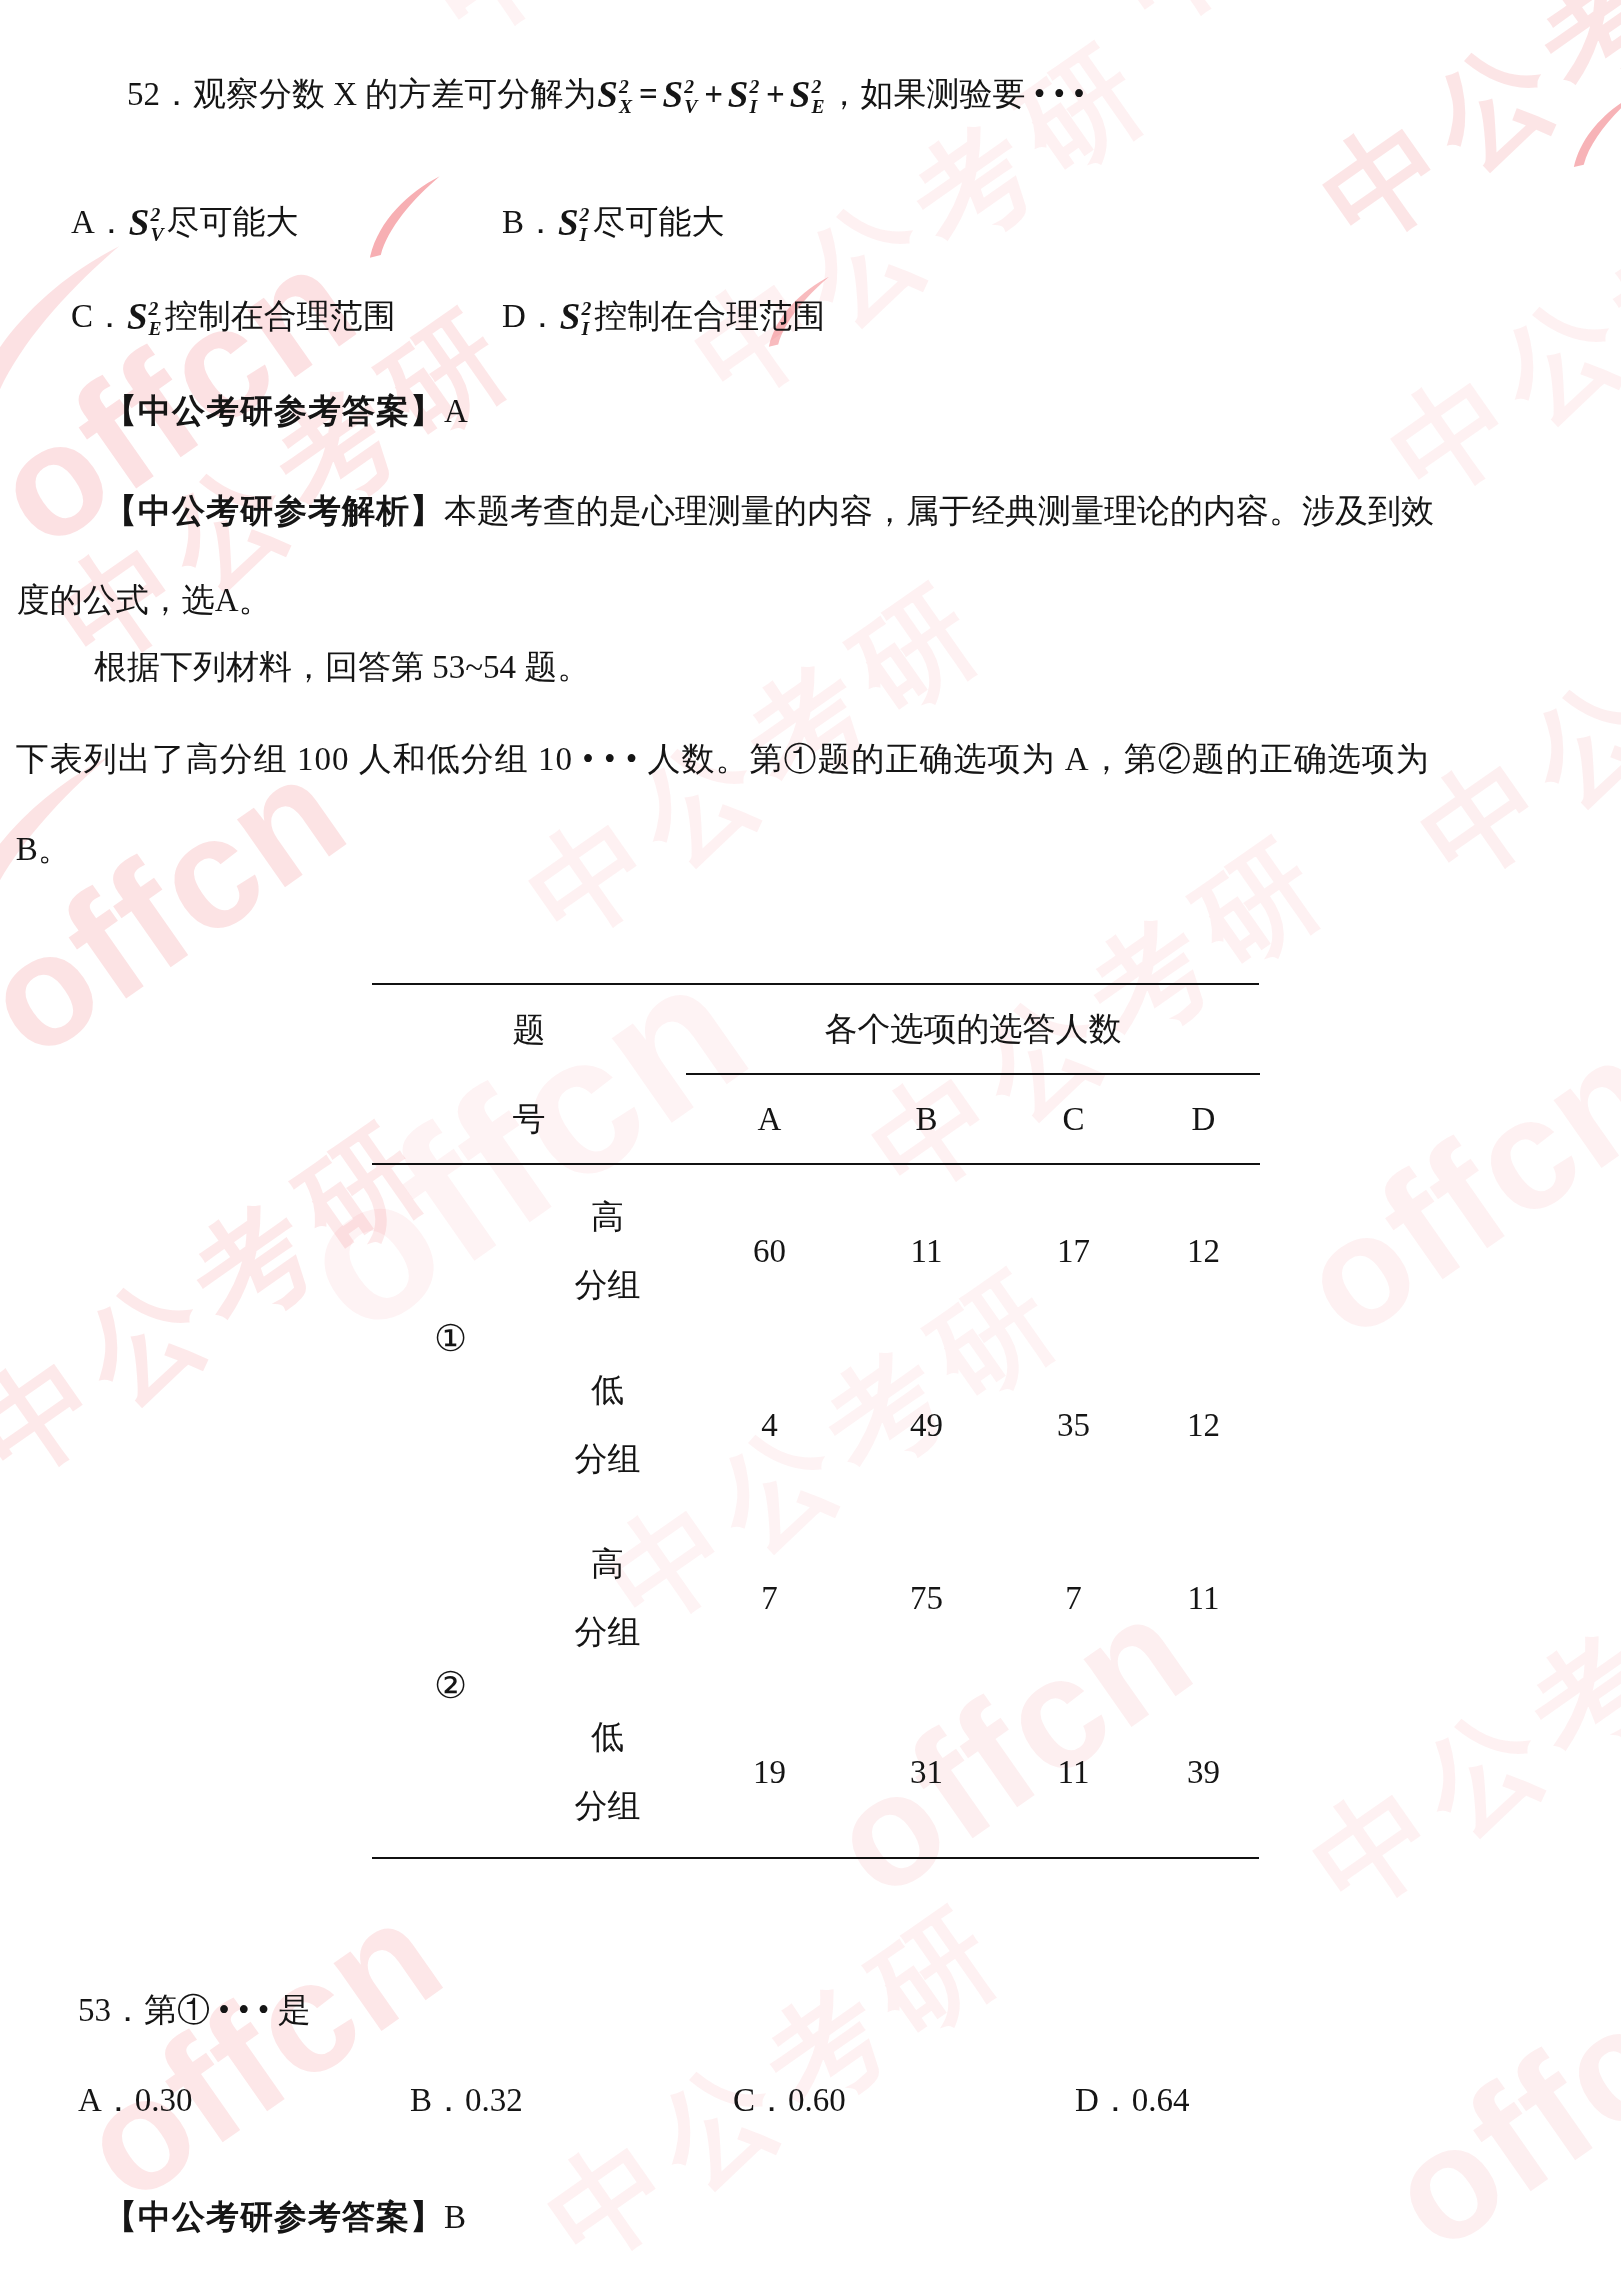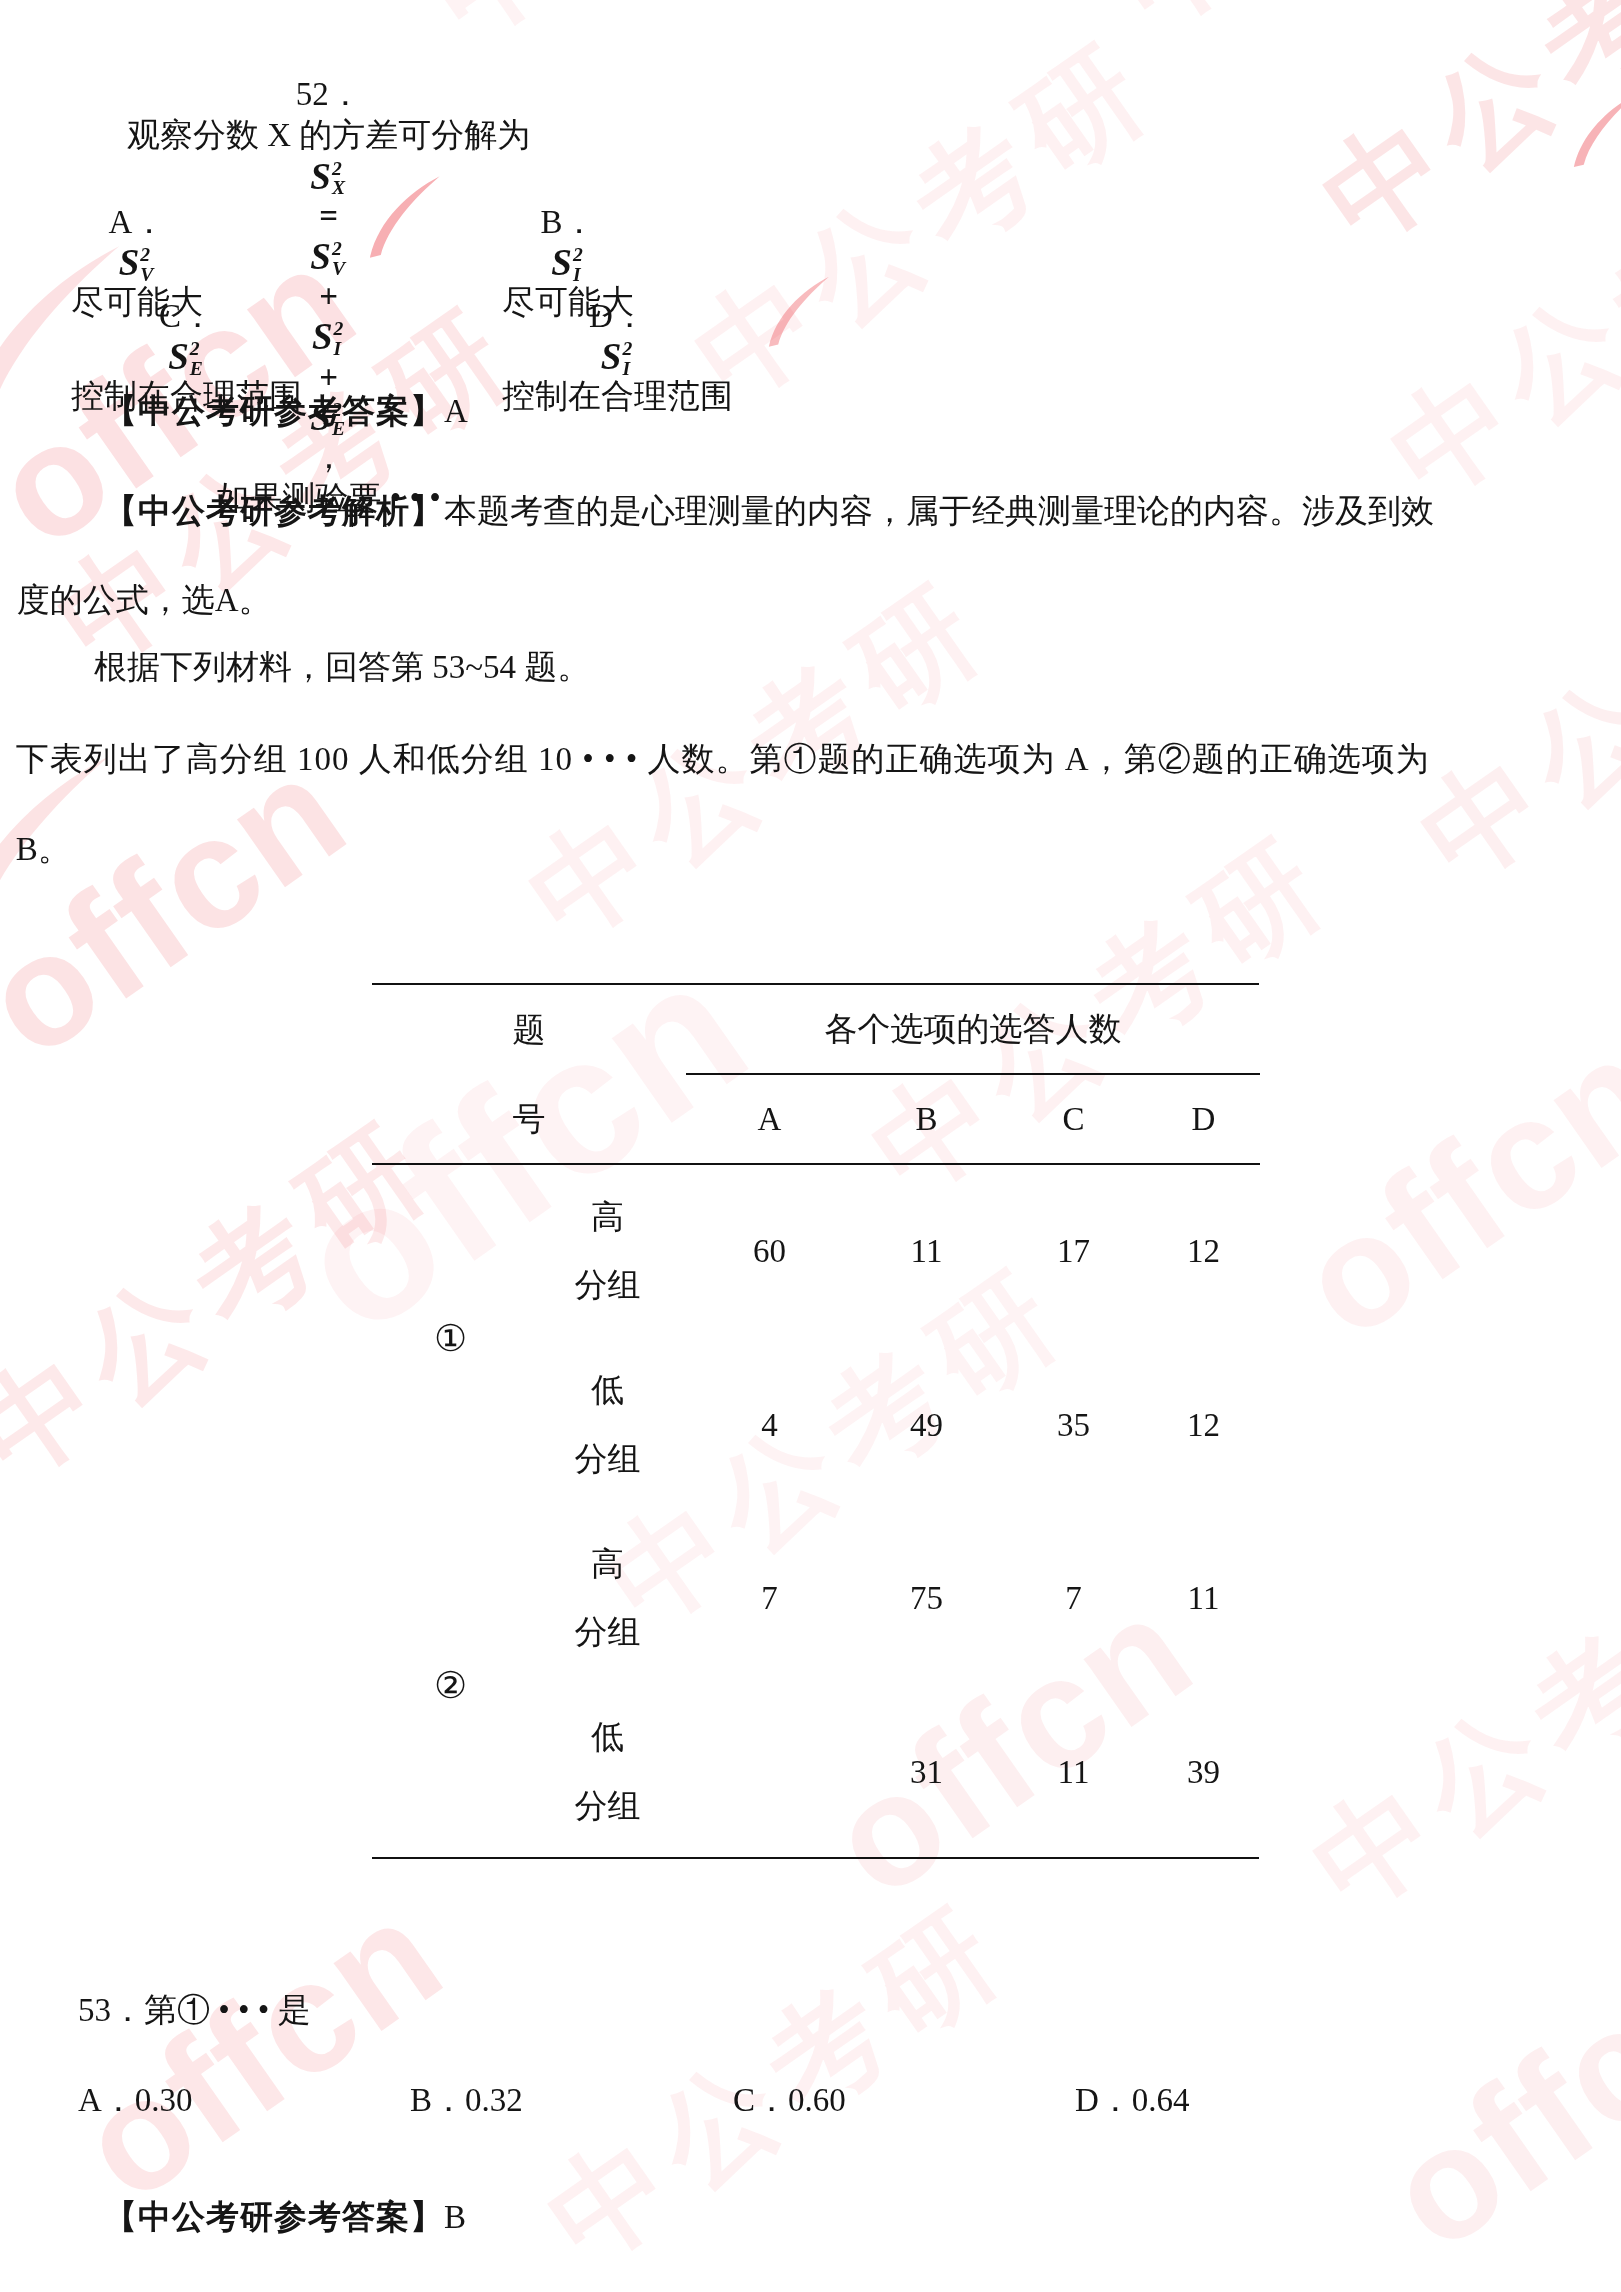--- a/index.html
+++ b/index.html
@@ -4,21 +4,21 @@
 <style>
   html,body{margin:0;padding:0;background:#ffffff;}
   body{
     position:relative;
     width:1621px;height:2293px;
     overflow:hidden;
     font-family:"Liberation Serif","DejaVu Serif",serif;
     font-size:33px;color:#151515;
   }
   .line{position:absolute;white-space:nowrap;line-height:1.25;}
-  .flexline{display:flex;align-items:center;flex-direction:column;}
+  .flexline{display:flex;align-items:center;}
   .boldtag{
     font-family:"Liberation Sans","DejaVu Sans",sans-serif;
     font-weight:bold;letter-spacing:1px;
   }
   
   .term{display:inline-flex;align-items:center;margin:0 1px;}
   .sym-base{font-style:italic;font-weight:bold;font-size:37px;line-height:1;}
   .supsub{
     display:inline-flex;flex-direction:column;align-items:flex-start;
     font-size:19.6px;line-height:1.0;font-style:italic;font-weight:bold;
@@ -236,20 +236,21 @@
   </div>
   <div class="cell num" style="grid-column:3;grid-row:5;">7</div>
   <div class="cell num" style="grid-column:4;grid-row:5;">75</div>
   <div class="cell num" style="grid-column:5;grid-row:5;">7</div>
   <div class="cell num" style="grid-column:6;grid-row:5;">11</div>
 
   <div class="grplabel" style="grid-row:6;">
     <span>低</span>
       <span>分组</span>
   </div>
+  <div class="cell num" style="grid-column:3;grid-row:6;">19</div>
   <div class="cell num" style="grid-column:4;grid-row:6;">31</div>
   <div class="cell num" style="grid-column:5;grid-row:6;">11</div>
   <div class="cell num" style="grid-column:6;grid-row:6;">39</div>
 </div>
 
 <div class="line" style="left:78px;top:1990px;">
   <span>53．</span><span>第① • • • 是</span>
 </div>
 
 <div class="line" style="left:78px;top:2080px;">

